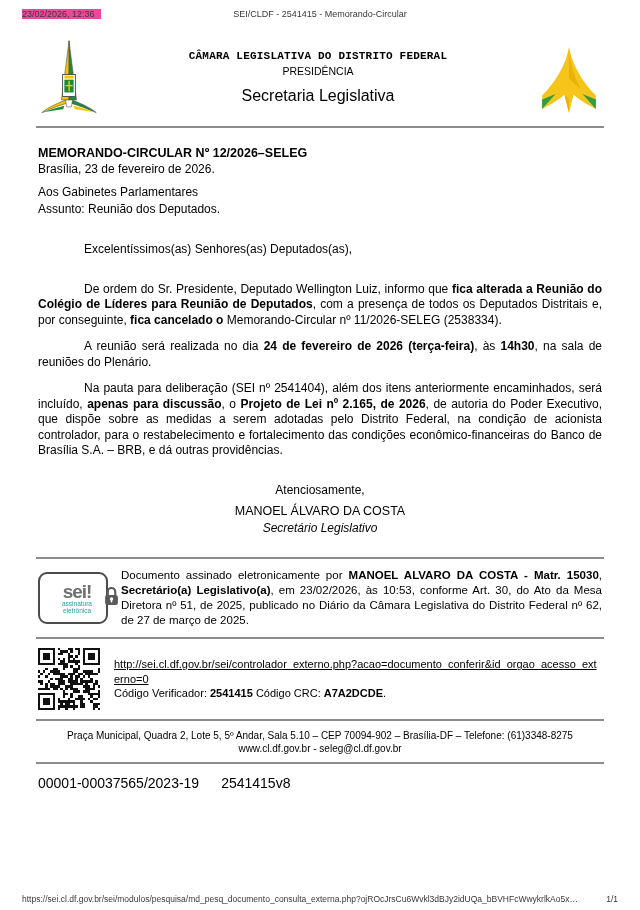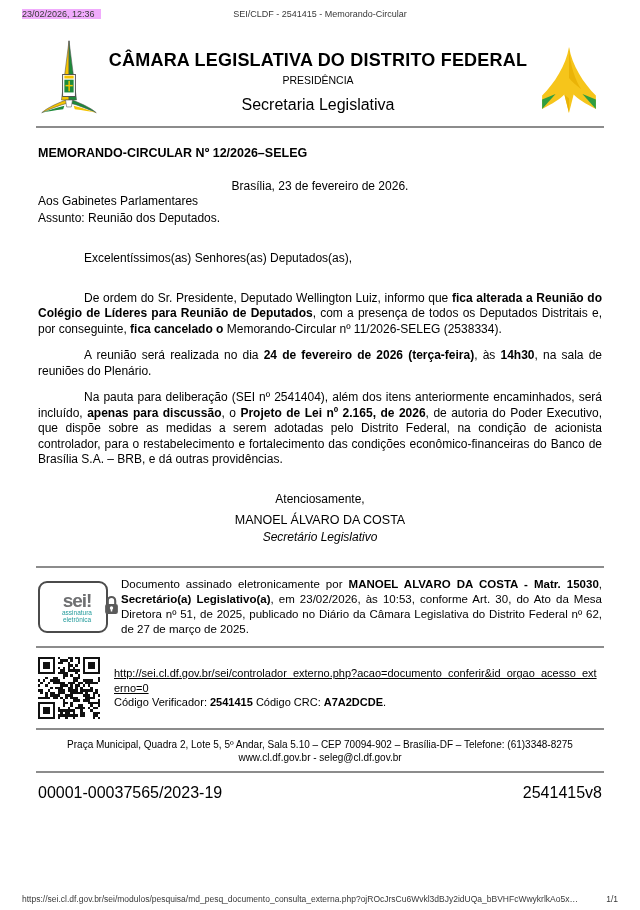--- a/index.html
+++ b/index.html
@@ -3,38 +3,38 @@
 <meta charset="utf-8">
 <style>
   * { margin:0; padding:0; box-sizing:border-box; }
   html,body { background:#ffffff; }
   body { font-family:"Liberation Sans", sans-serif; color:#000; }
   .page { position:relative; width:640px; height:910px; background:#fff; overflow:hidden; }
 
   
   .print-header { position:absolute; top:9px; left:22px; right:22px; font-size:9px; color:#383838; }
   .ph-center { position:absolute; left:0; right:0; text-align:center; }
-  .ph-left { position:relative; z-index:1; background:#f0abfc; padding-right:6px; }
+  .ph-left { position:relative; z-index:1; background:#ec4899; padding-right:6px; }
   .print-footer { position:absolute; bottom:6px; left:22px; right:22px; font-size:8.5px; color:#383838; display:flex; justify-content:space-between; gap:14px; }
   .pf-url { white-space:nowrap; overflow:hidden; }
 
   
   .doc-header { margin:38px 40px 0 40px; display:flex; justify-content:space-between; align-items:flex-start; height:88px; }
   .header-text { flex:1; text-align:center; padding-top:12px; }
-  .org-name { font-size:18px; font-weight:bold; letter-spacing:.2px; }
+  .org-name { font-size:11px; font-weight:bold; letter-spacing:.2px;font-family:Liberation Mono, monospace; }
   .org-dept { font-size:10.5px; margin-top:3px; }
   .org-sect { font-size:16px; margin-top:10px; }
 
   .rule { height:2px; background:#8c8c8c; margin:0 36px; }
 
   
   .content { padding:0 38px; font-size:12px; line-height:15.5px; }
   .memo-title { margin-top:18px; font-weight:bold; font-size:12.5px; }
-  .city-date { text-align:center; margin-top:17px; }
-  .to-line { }
+  .city-date { text-align:left; margin-top:0; }
+  .to-line { margin-top:8px; }
   .subject-line { margin-top:1px; }
   .salutation { margin-top:25px; text-indent:46px; }
   .para { margin-top:11px; text-align:justify; text-indent:46px; }
   .para.first { margin-top:24px; }
   .closing-block { margin-top:24px; text-align:center; }
   .signer-name { font-weight:normal; margin-top:6px; font-size:12.5px; }
   .signer-role { font-style:italic; margin-top:1px; }
   .rule.sig { margin-top:21px; }
 
   
@@ -49,21 +49,21 @@
   .qr-section { margin:9px 38px; display:flex; gap:14px; align-items:center; }
   .qr-box { flex:0 0 auto; width:62px; height:62px; }
   .qr-box svg { width:62px; height:62px; display:block; }
   .qr-text { flex:1; font-size:11px; line-height:14.5px; }
   .verif-link { color:#000; text-decoration:underline; cursor:pointer; word-break:break-all; }
 
   
   .rule.addr-top { margin-top:7px; }
   .footer-address { margin-top:8px; text-align:center; font-size:10px; line-height:13px; }
   .rule.addr-bottom { margin-top:7px; }
-  .ids-row { margin:11px 38px 0 38px; display:flex; justify-content:space-between; font-size:16px;gap:22px; }
+  .ids-row { margin:11px 38px 0 38px; display:flex; justify-content:flex-start; font-size:14px;gap:22px; }
 
   b { font-weight:bold; }
 </style>
 </head>
 <body>
 
 <div class="page">
 
   <div class="print-header">
     <span class="ph-center">SEI/CLDF - 2541415 - Memorando-Circular</span>

